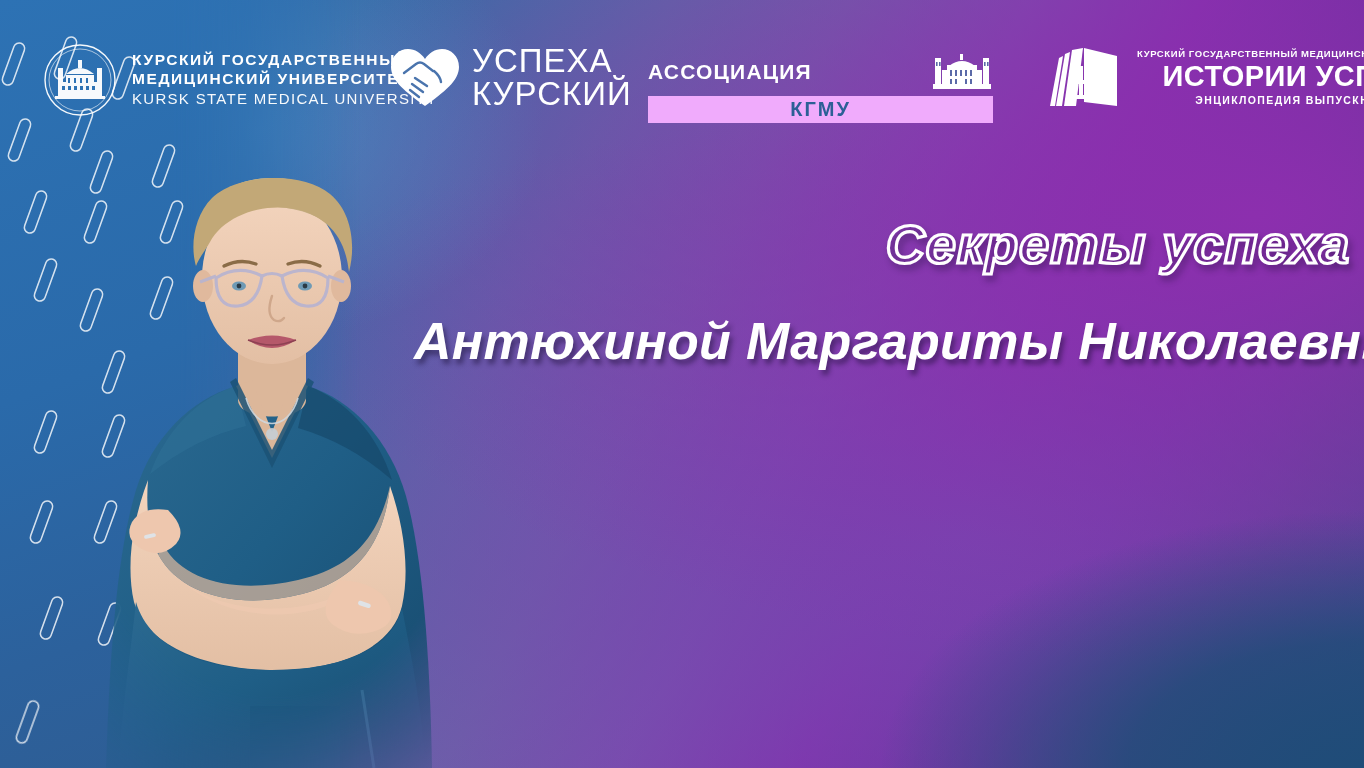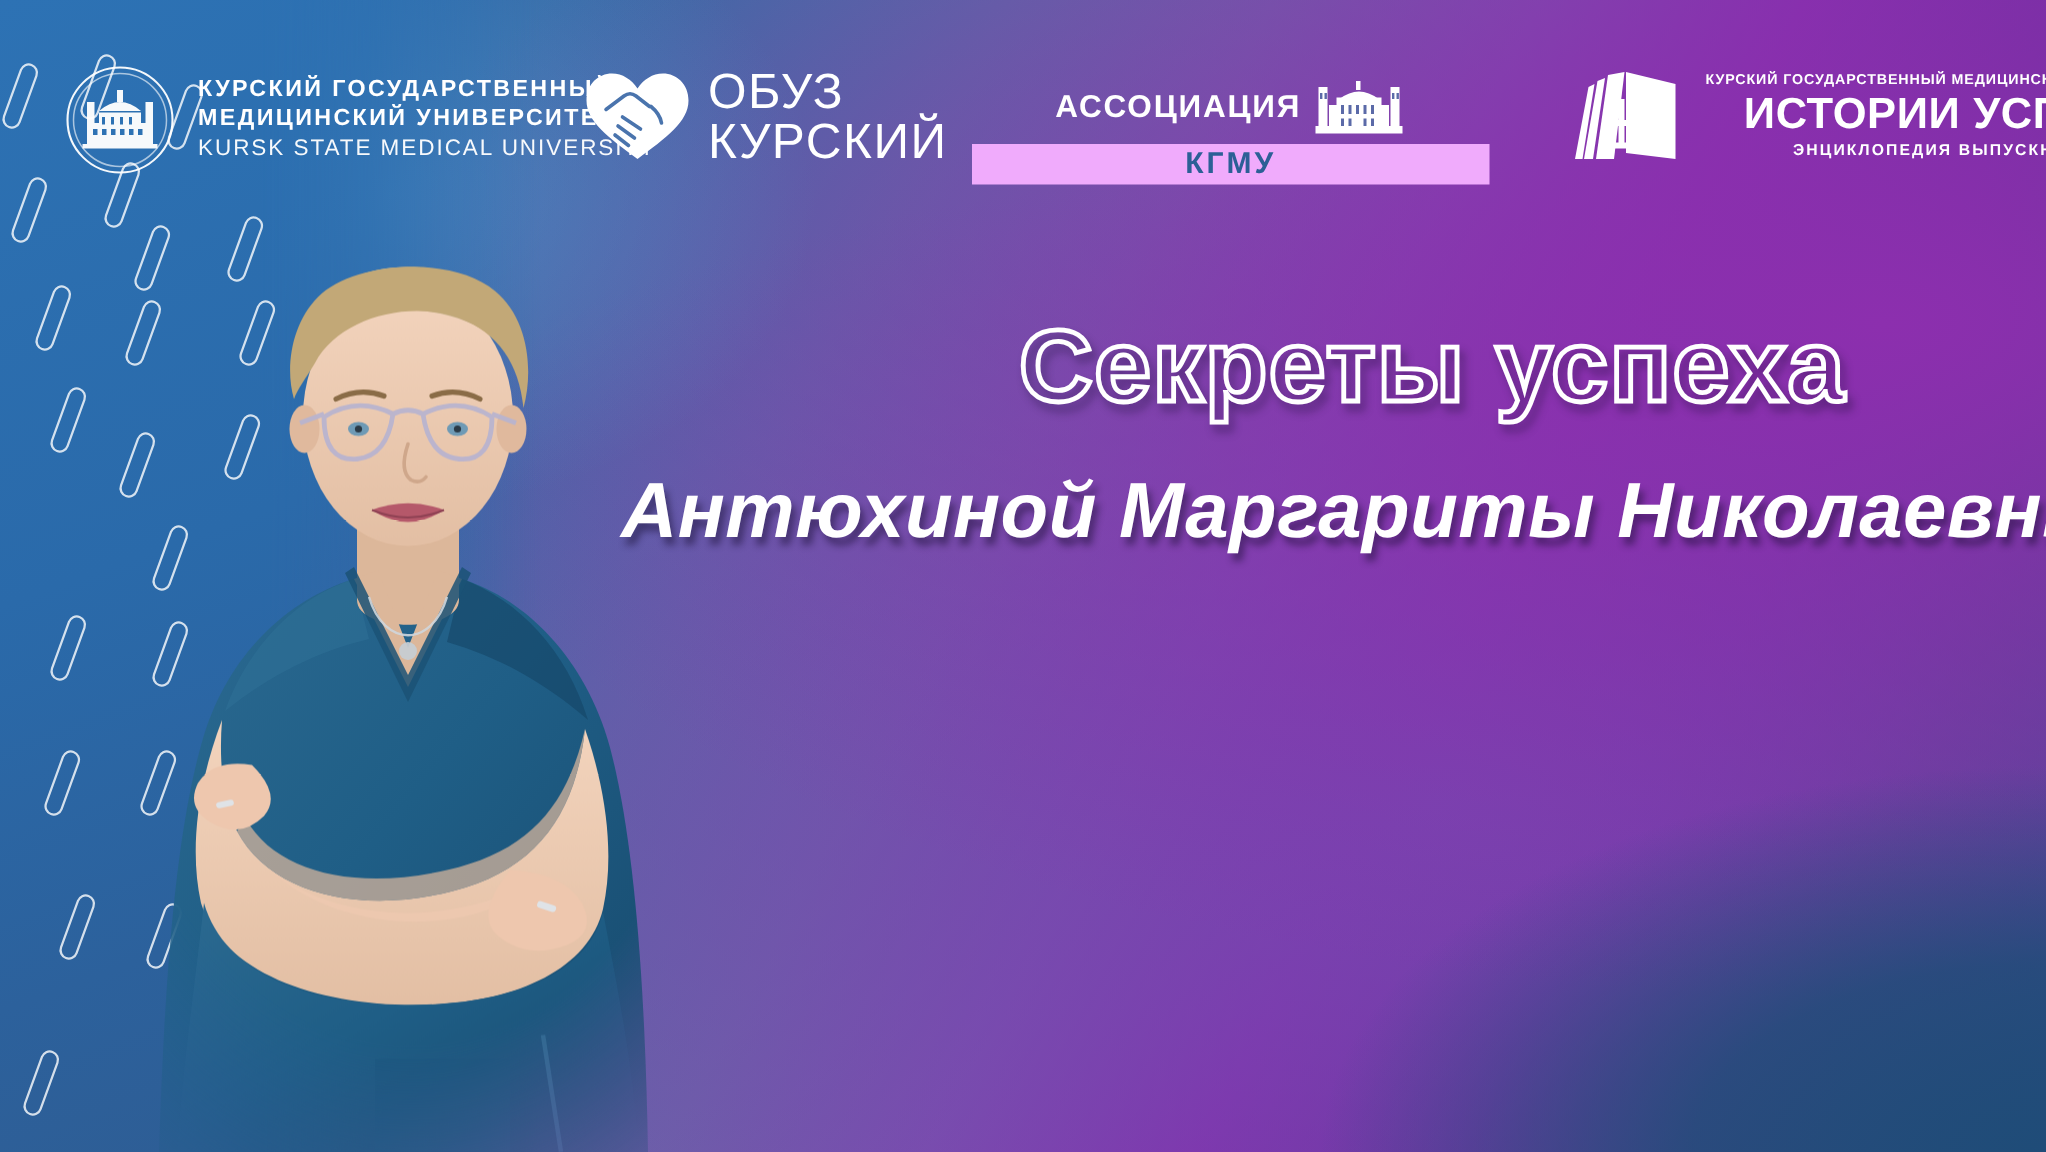--- a/index.html
+++ b/index.html
@@ -90,21 +90,21 @@
   .logo-career { left: 388px; top: 44px; }
   .career-icon { width: 74px; height: 64px; flex: 0 0 74px; }
   .career-txt {
     margin-left: 10px; color: #fff;
     font-size: 33px; font-weight: 400; line-height: 33px; letter-spacing: 1px;
     white-space: nowrap;
   }
 
   
   .logo-assoc { left: 648px; top: 52px; width: 345px; }
-  .assoc-top { display: flex; align-items: center; justify-content: center; gap: 8px; }
+  .assoc-top { display: flex; align-items: center; justify-content: space-between; gap: 8px; }
   .assoc-word {
     color: #fff; font-size: 21px; font-weight: 700; letter-spacing: 1.2px; white-space: nowrap;
   }
   .assoc-bld { width: 62px; height: 40px; flex: 0 0 62px; }
   .assoc-bar {
     margin-top: 4px; background: #f0abfc; height: 27px;
     display: flex; align-items: center; justify-content: center;
   }
   .assoc-bar span {
     color: #2c5f96; font-size: 20px; font-weight: 700; letter-spacing: 2px;
@@ -121,23 +121,24 @@
   }
   .stories-l3 { font-size: 10.5px; font-weight: 700; letter-spacing: 1.4px; white-space: nowrap; }
 
   
   .person { position: absolute; left: 40px; top: 150px; width: 470px; height: 618px; }
 
   
   .headline {
     position: absolute;
     left: 560px; top: 196px; width: 790px;
-    text-align: center;
-    font-size: 68px;
+    text-align: right;
+    font-size: 54px;
     font-weight: 700;
+    font-style: italic;
     line-height: 96px;
     letter-spacing: 1px;
     color: transparent;
     -webkit-text-stroke: 3.2px #ffffff;
     filter: drop-shadow(3px 5px 3px rgba(20,10,45,.42));
     white-space: nowrap;
   }
   .subhead {
     position: absolute;
     left: 414px; top: 310px; width: 940px;
@@ -342,21 +343,21 @@
         <path d="M37 61 C18 47 3 36 3 22 C3 11 11 4 20 4 C27 4 33 8 37 14 C41 8 47 4 54 4 C63 4 71 11 71 22 C71 36 56 47 37 61 Z" fill="#ffffff"></path>
         <g stroke="#4a74ad" stroke-width="2.4" fill="none" stroke-linecap="round">
           <path d="M16 28 L28 19 q4 -3 8 0 L45 26"></path>
           <path d="M27 33 L39 41"></path>
           <path d="M24 39 L35 47"></path>
           <path d="M22 45 L31 52"></path>
           <path d="M46 26 q6 5 7 11"></path>
         </g>
       </svg>
       <div class="career-txt">
-        <div>ОБУЗ</div>
+        <div>УСПЕХА</div>
         <div>КУРСКИЙ</div>
       </div>
     </div>
 
     <div class="logo logo-assoc" style="display:block">
       <div class="assoc-top">
         <span class="assoc-word">АССОЦИАЦИЯ</span>
         <svg class="assoc-bld" viewBox="0 0 62 40">
           <g fill="#ffffff">
             <rect x="4" y="6" width="6" height="28"></rect>

